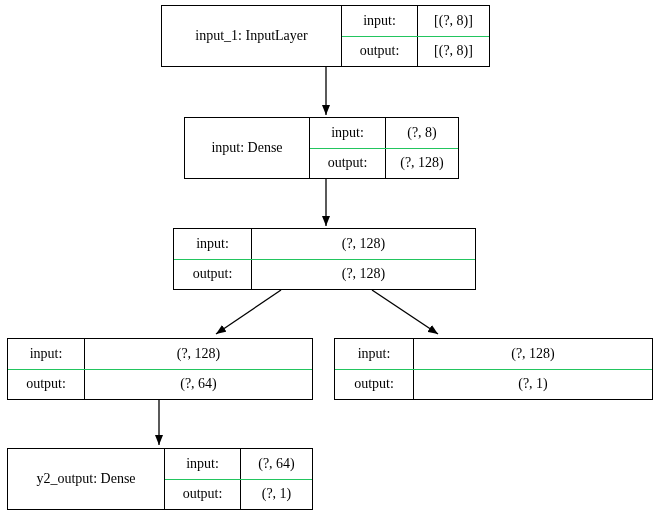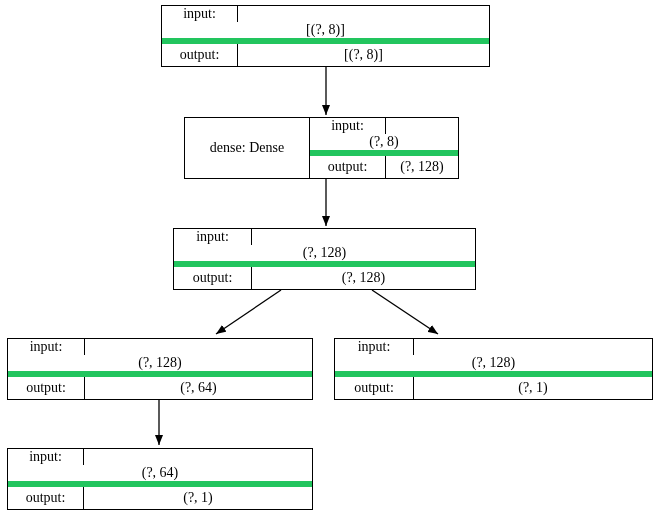--- a/index.html
+++ b/index.html
@@ -36,22 +36,21 @@
   .io-table {
     flex: 1;
     display: flex;
     flex-direction: column;
   }
   .io-row {
     flex: 1;
     display: flex;
   }
   .io-row.first {
-    border-bottom: 6px solid #22c55e;
-    flex-direction: column;
+    border-bottom: 1px solid #22c55e;
   }
   .io-label {
     width: var(--label-w);
     border-right: 1px solid #000000;
     display: flex;
     align-items: center;
     justify-content: center;
     white-space: nowrap;
   }
   .io-value {
@@ -84,34 +83,35 @@
       </marker>
     </defs>
     <line x1="326" y1="67" x2="326" y2="115" marker-end="url(#arrowhead)"></line>
     <line x1="326" y1="179" x2="326" y2="226" marker-end="url(#arrowhead)"></line>
     <line x1="281" y1="290" x2="216" y2="334" marker-end="url(#arrowhead)"></line>
     <line x1="372" y1="290" x2="438" y2="334" marker-end="url(#arrowhead)"></line>
     <line x1="159" y1="400" x2="159" y2="445" marker-end="url(#arrowhead)"></line>
   </svg>
 
   <div class="node" style="left:161px; top:5px; width:329px; --name-w:179px; --label-w:75px;">
+    <div class="name-cell">input_1: InputLayer</div>
     <div class="io-table">
       <div class="io-row first">
         <div class="io-label">input:</div>
         <div class="io-value">[(?, 8)]</div>
       </div>
       <div class="io-row">
         <div class="io-label">output:</div>
         <div class="io-value">[(?, 8)]</div>
       </div>
     </div>
   </div>
 
   <div class="node" style="left:184px; top:117px; width:275px; --name-w:124px; --label-w:75px;">
-    <div class="name-cell">dense: Dense</div>
+    <div class="name-cell">input: Dense</div>
     <div class="io-table">
       <div class="io-row first">
         <div class="io-label">input:</div>
         <div class="io-value">(?, 8)</div>
       </div>
       <div class="io-row">
         <div class="io-label">output:</div>
         <div class="io-value">(?, 128)</div>
       </div>
     </div>
@@ -150,20 +150,21 @@
         <div class="io-value">(?, 128)</div>
       </div>
       <div class="io-row">
         <div class="io-label">output:</div>
         <div class="io-value">(?, 1)</div>
       </div>
     </div>
   </div>
 
   <div class="node" style="left:7px; top:448px; width:306px; --name-w:156px; --label-w:75px;">
+    <div class="name-cell">y2_output: Dense</div>
     <div class="io-table">
       <div class="io-row first">
         <div class="io-label">input:</div>
         <div class="io-value">(?, 64)</div>
       </div>
       <div class="io-row">
         <div class="io-label">output:</div>
         <div class="io-value">(?, 1)</div>
       </div>
     </div>

